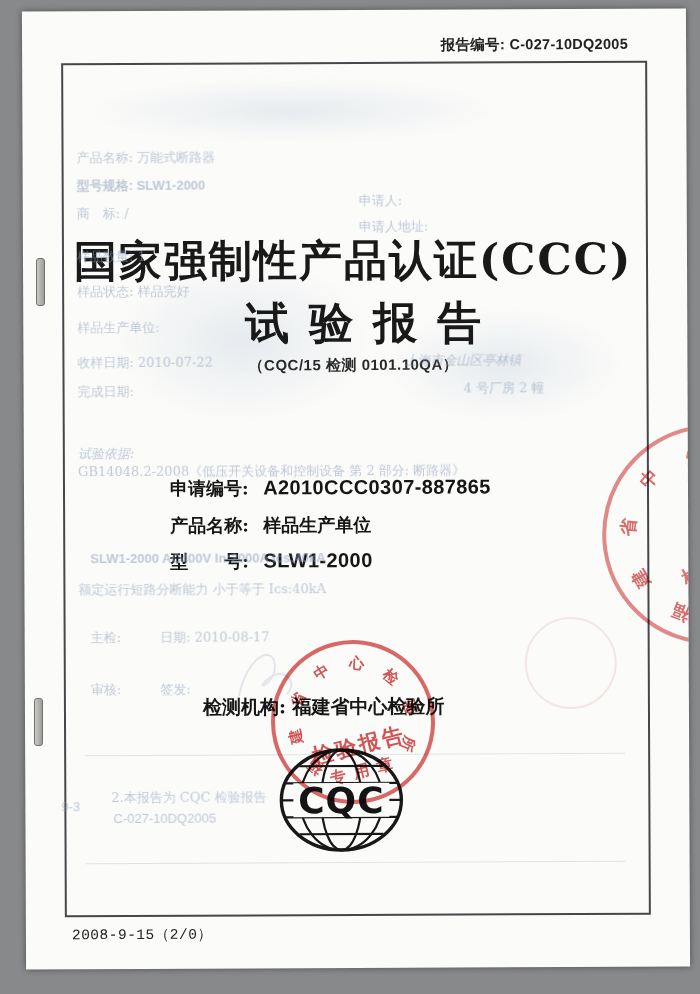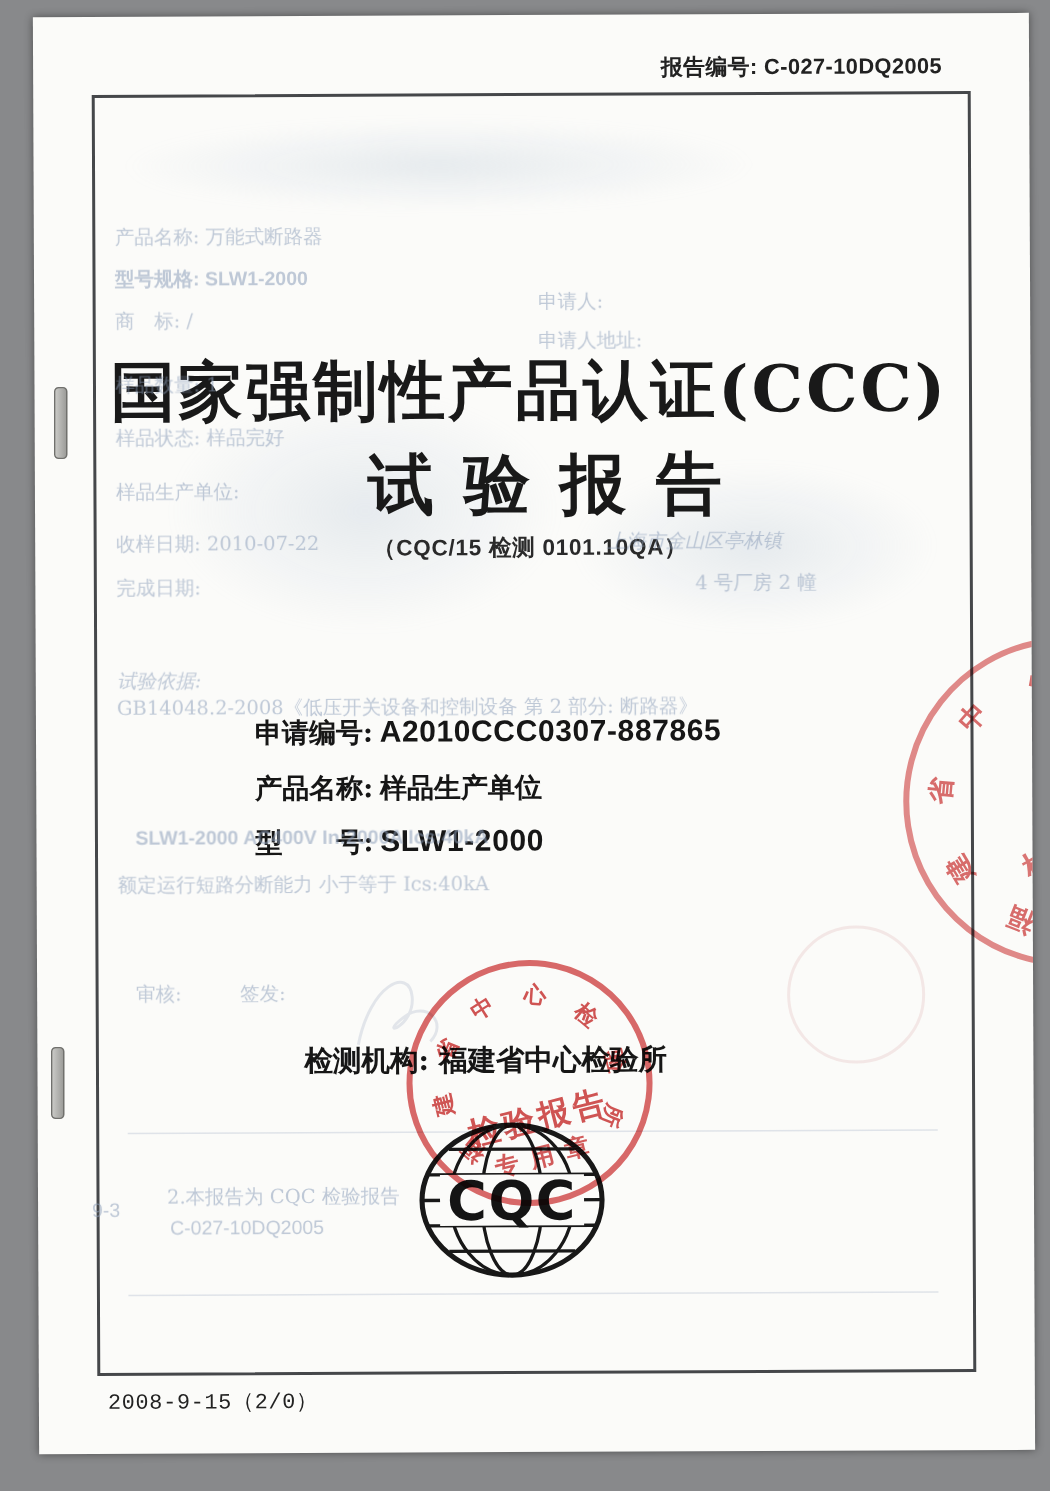--- a/index.html
+++ b/index.html
@@ -22,21 +22,21 @@
   }
   .report-no{
     position:absolute;top:26px;right:58px;font-size:14.5px;font-weight:600;
     color:#222;letter-spacing:.3px;text-align:center;
   }
   .title-wrap{position:absolute;left:39px;width:582px;text-align:center;color:#191919;}
   .t1{top:222px;font-family:"DejaVu Serif", serif;font-size:43px;font-weight:600;letter-spacing:2px;white-space:nowrap;}
   .t2{top:284px;font-family:"DejaVu Serif", serif;font-size:44px;font-weight:600;letter-spacing:20px;padding-left:20px;}
   .sub{top:346px;font-size:15px;font-weight:600;letter-spacing:.5px;color:#2a2a2a;}
   .fieldrow{position:absolute;left:146px;white-space:nowrap;color:#161616;}
-  .fieldrow .lbl{font-family:"DejaVu Serif", serif;font-size:18px;font-weight:600;}
+  .fieldrow .lbl{font-family:"DejaVu Serif", serif;font-size:18px;font-weight:600;margin-right:10px;}
   .fieldrow .val{font-size:20px;font-weight:600;letter-spacing:.4px;}
   .agency{position:absolute;left:178px;top:684px;white-space:nowrap;color:#161616;
     font-family:"DejaVu Serif", serif;font-size:19px;font-weight:600;z-index:3;}
   .footer-date{position:absolute;left:46px;top:914px;font-family:Liberation Mono, monospace;
     font-size:14.5px;color:#222;letter-spacing:.5px;}
   .staple{position:absolute;width:7px;height:46px;border-radius:3px;
     background:linear-gradient(90deg,#c9c9c6,#9d9d9a);border:1px solid #70706d;z-index:9;}
   
   .bleed{position:absolute;color:rgba(140,158,186,.55);font-size:13px;white-space:nowrap;
     filter:blur(.5px);z-index:1;}
@@ -82,21 +82,22 @@
   <div class="bleed serif" style="left:54px;top:272px;">样品状态: 样品完好</div>
   <div class="bleed serif" style="left:54px;top:308px;">样品生产单位:</div>
   <div class="bleed serif" style="left:54px;top:343px;">收样日期: 2010-07-22</div>
   <div class="bleed serif" style="left:54px;top:372px;">完成日期:</div>
   <div class="bleed serif" style="left:381px;top:342px;font-style:italic;">上海市金山区亭林镇</div>
   <div class="bleed serif" style="left:396px;top:370px;margin-left:44px;">4 号厂房 2 幢</div>
   <div class="bleed serif" style="left:54px;top:434px;font-style:italic;">试验依据:</div>
   <div class="bleed serif" style="left:54px;top:452px;">GB14048.2-2008《低压开关设备和控制设备 第 2 部分: 断路器》</div>
   <div class="bleed" style="left:66px;top:540px;font-weight:700;">SLW1-2000  AC400V  In:2000A  Ics:40kA</div>
   <div class="bleed serif" style="left:54px;top:570px;">额定运行短路分断能力  小于等于  Ics:40kA</div>
-  <div class="bleed serif" style="left:66px;top:643px;">审核:　　　签发:</div>
+  <div class="bleed serif" style="left:66px;top:618px;">主检:　　　日期: 2010-08-17</div>
+  <div class="bleed serif" style="left:66px;top:670px;">审核:　　　签发:</div>
   <div class="bleed serif" style="left:86px;top:778px;">2.本报告为 CQC 检验报告</div>
   <div class="bleed" style="left:88px;top:800px;">C-027-10DQ2005</div>
   <div class="bleed" style="left:36px;top:788px;">9-3</div>
   <div class="bleed-line" style="left:60px;top:744px;width:540px;"></div>
   <div class="bleed-line" style="left:60px;top:852px;width:540px;"></div>
   <div class="ghost-circle" style="left:500px;top:608px;width:88px;height:88px;"></div>
   <svg class="sig-ghost" width="90" height="70">
     <path d="M14,58 C22,18 48,6 50,26 C52,46 26,54 44,40 C60,28 74,44 62,56" fill="none" stroke="rgba(120,140,172,.38)" stroke-width="2"></path>
   </svg>
 

